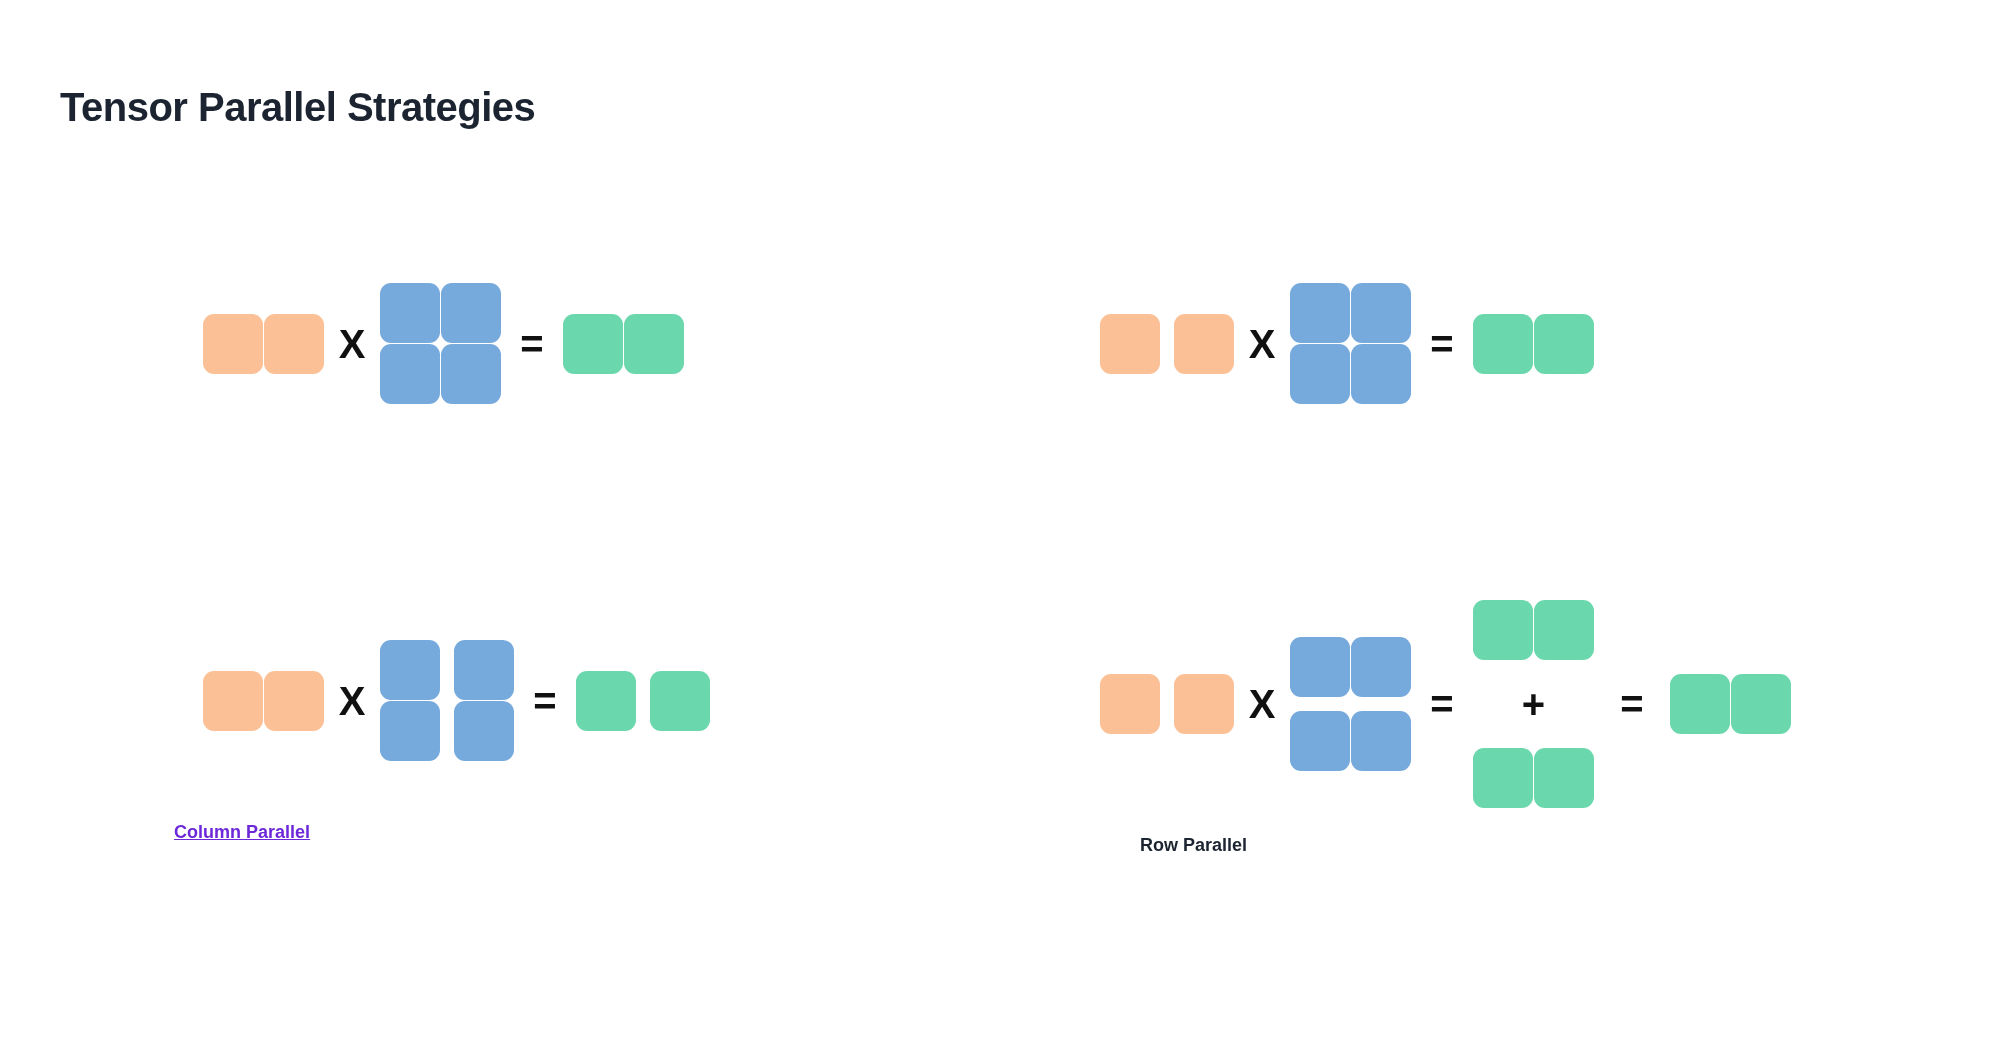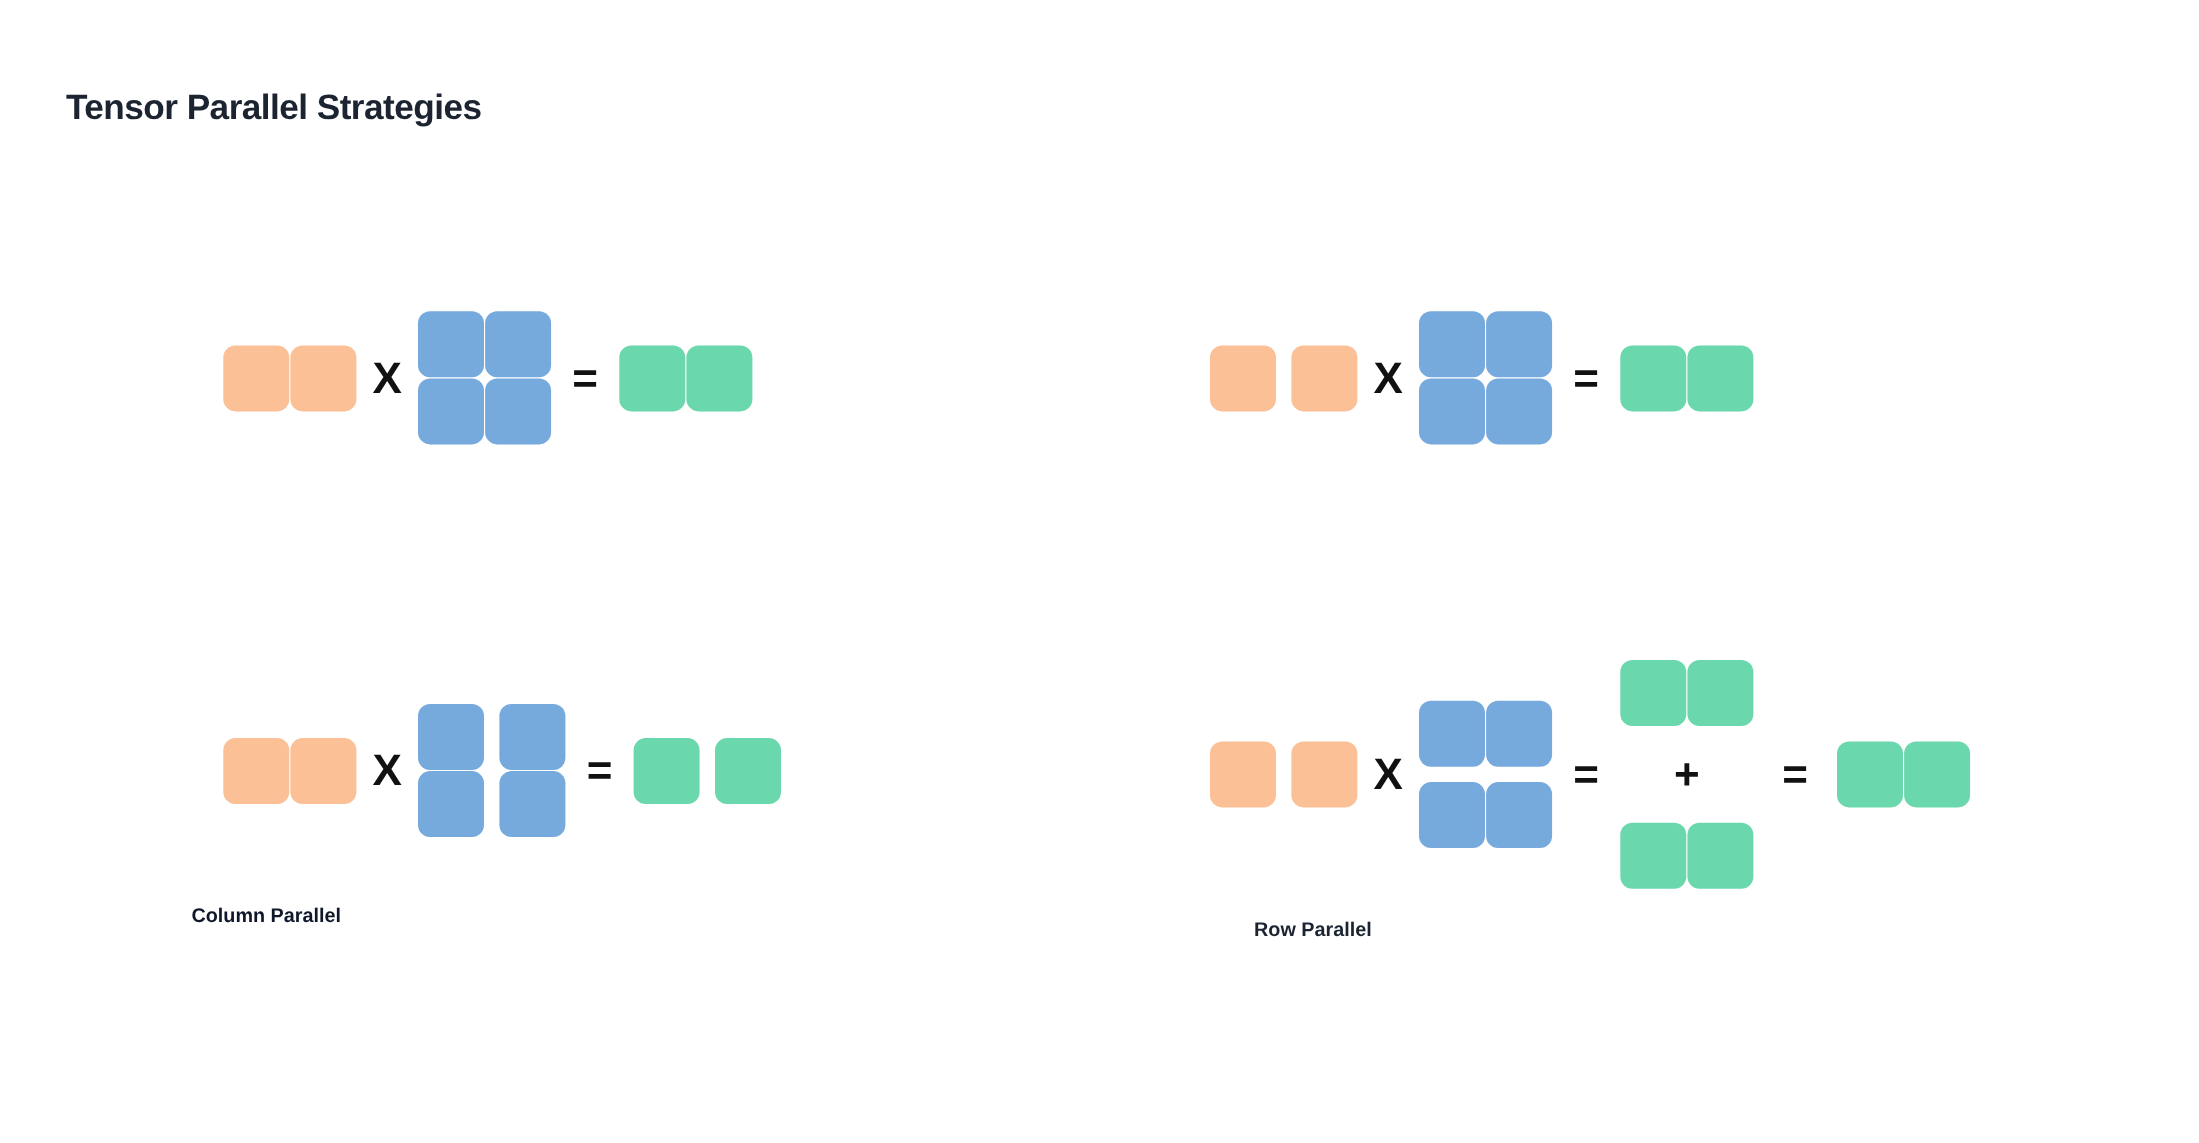--- a/index.html
+++ b/index.html
@@ -14,21 +14,21 @@
     overflow: hidden;
     font-family: "Liberation Sans", sans-serif;
     -webkit-font-smoothing: antialiased;
   }
 
   
   .page-title {
     position: absolute;
     left: 60px;
     top: 58px;
-    font-size: 32px;
+    font-size: 40px;
     font-weight: bold;
     color: #1b2430;
     letter-spacing: -0.5px;
     white-space: nowrap;
   }
 
   
   .diagram {
     position: absolute;
     display: flex;
@@ -157,21 +157,21 @@
   <div class="op" style="width: 62px; height: 60px; color: rgb(17, 17, 17);">=</div>
 
   <div class="matrix gap-col-1 gap-row-0">
     <div class="mrow">
       <div class="cell c-green" style="background: rgb(107, 215, 172);"></div>
       <div class="cell c-green" style="background: rgb(107, 215, 172);"></div>
     </div>
   </div>
 </div>
 
-<div class="caption" id="caption-column-parallel" style="color: #0f172a;">Column Parallel</div>
+<div class="caption" id="caption-column-parallel" style="color: #6d28d9; text-decoration: underline;">Column Parallel</div>
 
 <div class="diagram" id="diagram-row-parallel-top">
 
   <div class="matrix gap-col-1 gap-row-0">
     <div class="mrow">
       <div class="cell c-orange" style="background: rgb(251, 192, 150);"></div>
       <div class="cell c-orange" style="background: rgb(251, 192, 150);"></div>
     </div>
   </div>
 

